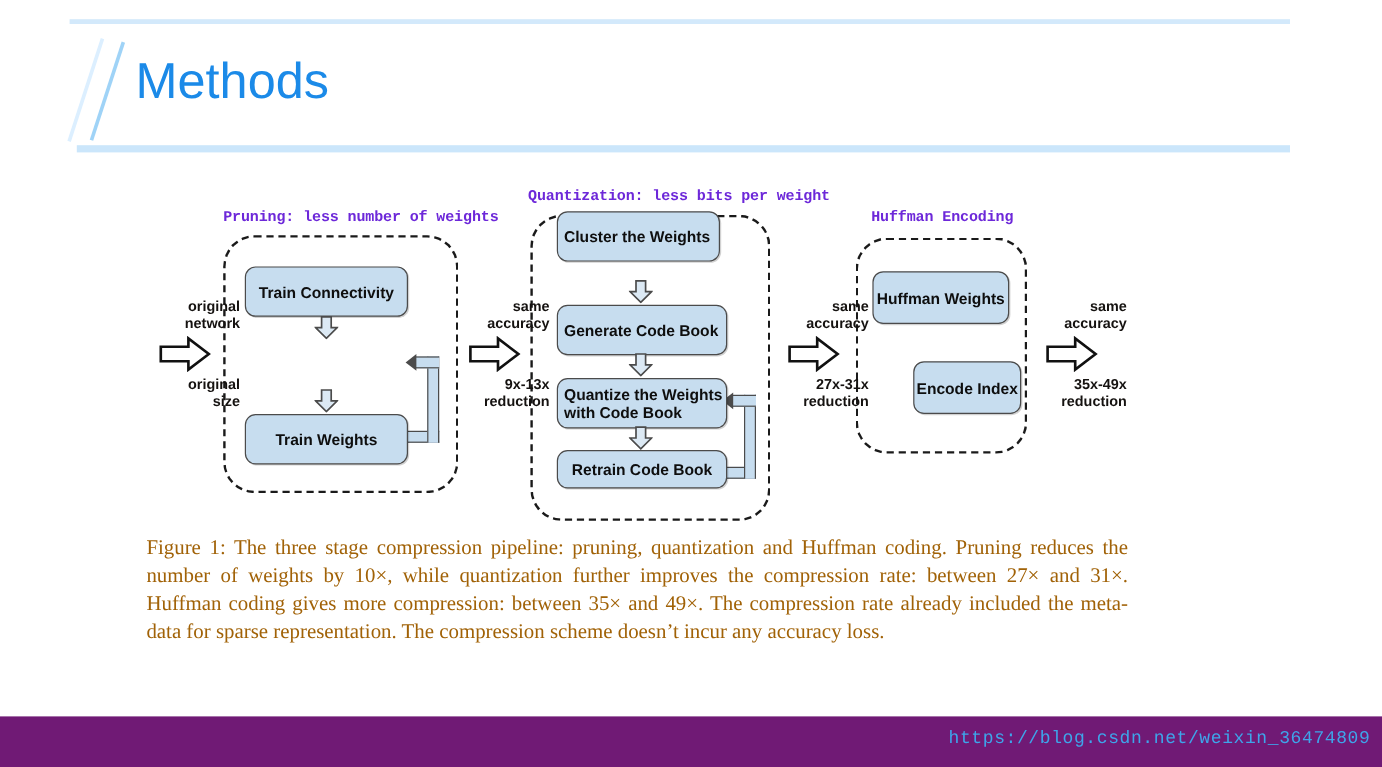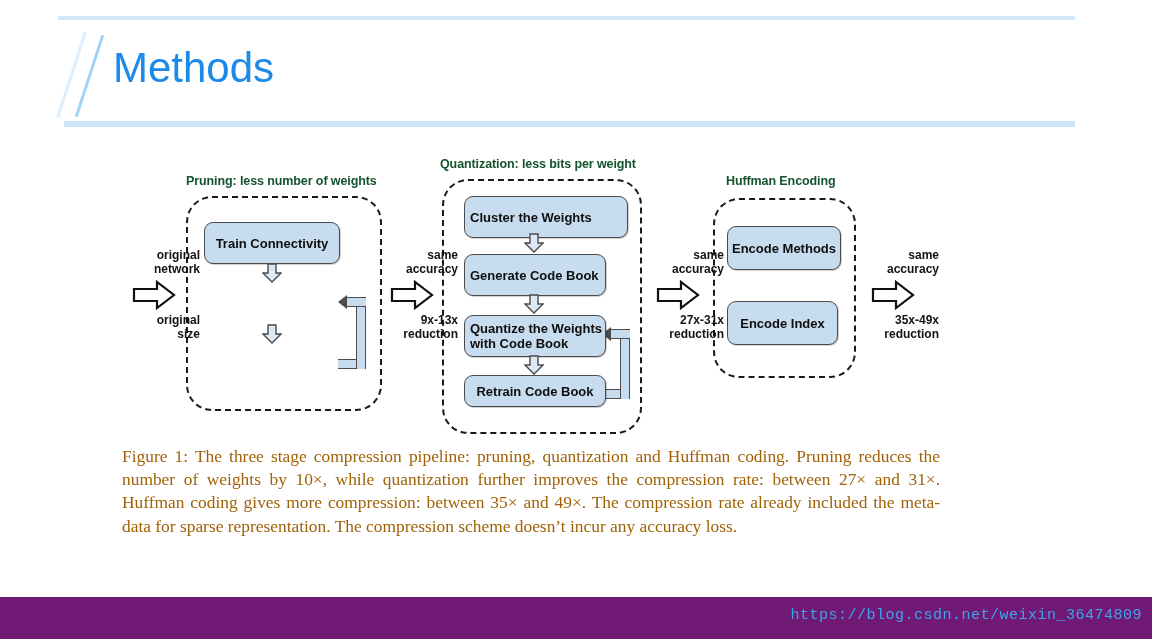--- a/index.html
+++ b/index.html
@@ -67,23 +67,24 @@
     left: 0; top: 130px;
     width: 1152px;
     height: 440px;
   }
 
   
   .stage-heading {
     position: absolute;
     font-size: 12.5px;
     font-weight: bold;
-    color: #14532d;
+    color: #6d28d9;
     white-space: nowrap;
     letter-spacing: -0.1px;
+    font-family: Liberation Mono, monospace;
   }
   #heading-pruning   { left: 186px; top: 44px; }
   #heading-quant     { left: 440px; top: 27px; }
   #heading-huffman   { left: 726px; top: 44px; }
 
   
   .stage-box {
     position: absolute;
     border: 2px dashed #1a1a1a;
     border-radius: 26px;
@@ -114,27 +115,27 @@
     justify-content: flex-start;
     padding-left: 5px;
     text-align: left;
   }
 
   
   #box-train-connectivity { left: 204px; top: 92px;  width: 136px; height: 42px; }
   #box-prune-connections  { left: 204px; top: 151px; width: 136px; height: 42px; }
   #box-train-weights      { left: 204px; top: 215px; width: 136px; height: 42px; }
   
-  #box-cluster-weights    { left: 464px; top: 66px;  width: 164px; height: 42px; }
+  #box-cluster-weights    { left: 464px; top: 46px;  width: 136px; height: 42px; }
   #box-generate-codebook  { left: 464px; top: 124px; width: 142px; height: 42px; }
   #box-quantize-weights   { left: 464px; top: 185px; width: 142px; height: 42px; }
   #box-retrain-codebook   { left: 464px; top: 245px; width: 142px; height: 32px; }
   
   #box-encode-weights     { left: 727px; top: 96px;  width: 114px; height: 44px; }
-  #box-encode-index       { left: 727px; top: 171px; width: 111px; height: 44px; }
+  #box-encode-index       { left: 761px; top: 171px; width: 90px; height: 44px; }
 
   
   .down-arrow {
     position: absolute;
     width: 20px; height: 20px;
   }
   #darrow-p1 { left: 262px; top: 133px; }
   #darrow-p2 { left: 262px; top: 194px; }
   #darrow-q1 { left: 524px; top: 103px; }
   #darrow-q2 { left: 524px; top: 164px; }
@@ -242,27 +243,28 @@
   <div class="loop" id="loop-p-vert"></div>
   <div class="loop" id="loop-p-h-top"></div>
   <div class="loop-head" id="loop-p-head"></div>
 
   <div class="loop" id="loop-q-h-bottom"></div>
   <div class="loop" id="loop-q-vert"></div>
   <div class="loop" id="loop-q-h-top"></div>
   <div class="loop-head" id="loop-q-head"></div>
 
   <div class="proc-box" id="box-train-connectivity">Train Connectivity</div>
+  <div class="proc-box" id="box-train-weights">Train Weights</div>
 
   <div class="proc-box left-align" id="box-cluster-weights">Cluster the Weights</div>
   <div class="proc-box left-align" id="box-generate-codebook">Generate Code Book</div>
   <div class="proc-box left-align" id="box-quantize-weights">Quantize the Weights with Code Book</div>
   <div class="proc-box" id="box-retrain-codebook">Retrain Code Book</div>
 
-  <div class="proc-box" id="box-encode-weights">Encode Methods</div>
+  <div class="proc-box" id="box-encode-weights">Huffman Weights</div>
   <div class="proc-box" id="box-encode-index">Encode Index</div>
 
   <svg class="down-arrow" id="darrow-p1" viewBox="0 0 20 20">
     <polygon points="6,1 14,1 14,10 19,10 10,19 1,10 6,10" fill="#dce9f4" stroke="#4b4b4b" stroke-width="1.4"></polygon>
   </svg>
   <svg class="down-arrow" id="darrow-p2" viewBox="0 0 20 20">
     <polygon points="6,1 14,1 14,10 19,10 10,19 1,10 6,10" fill="#dce9f4" stroke="#4b4b4b" stroke-width="1.4"></polygon>
   </svg>
   <svg class="down-arrow" id="darrow-q1" viewBox="0 0 20 20">
     <polygon points="6,1 14,1 14,10 19,10 10,19 1,10 6,10" fill="#dce9f4" stroke="#4b4b4b" stroke-width="1.4"></polygon>

